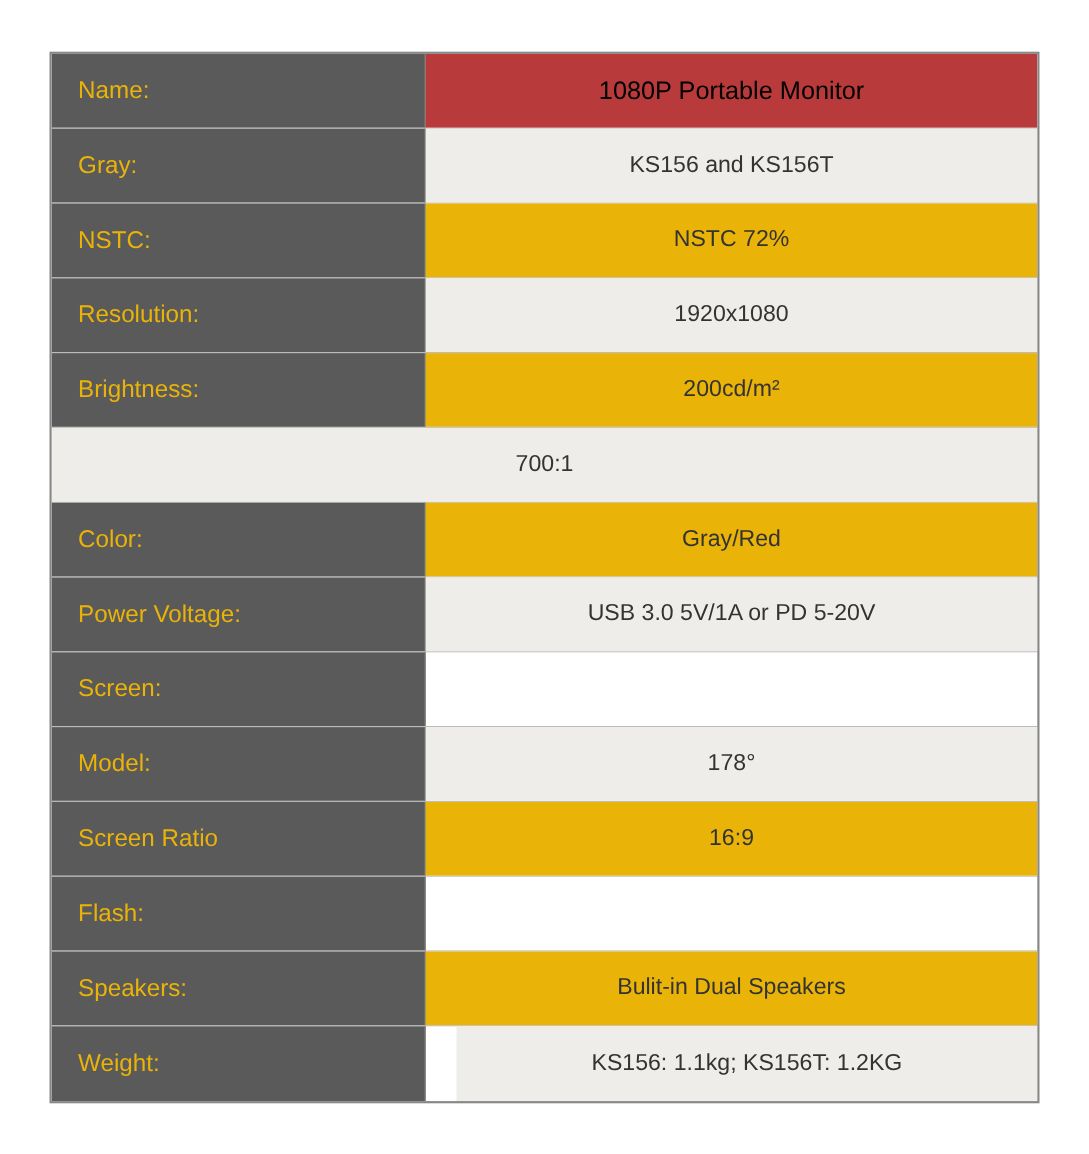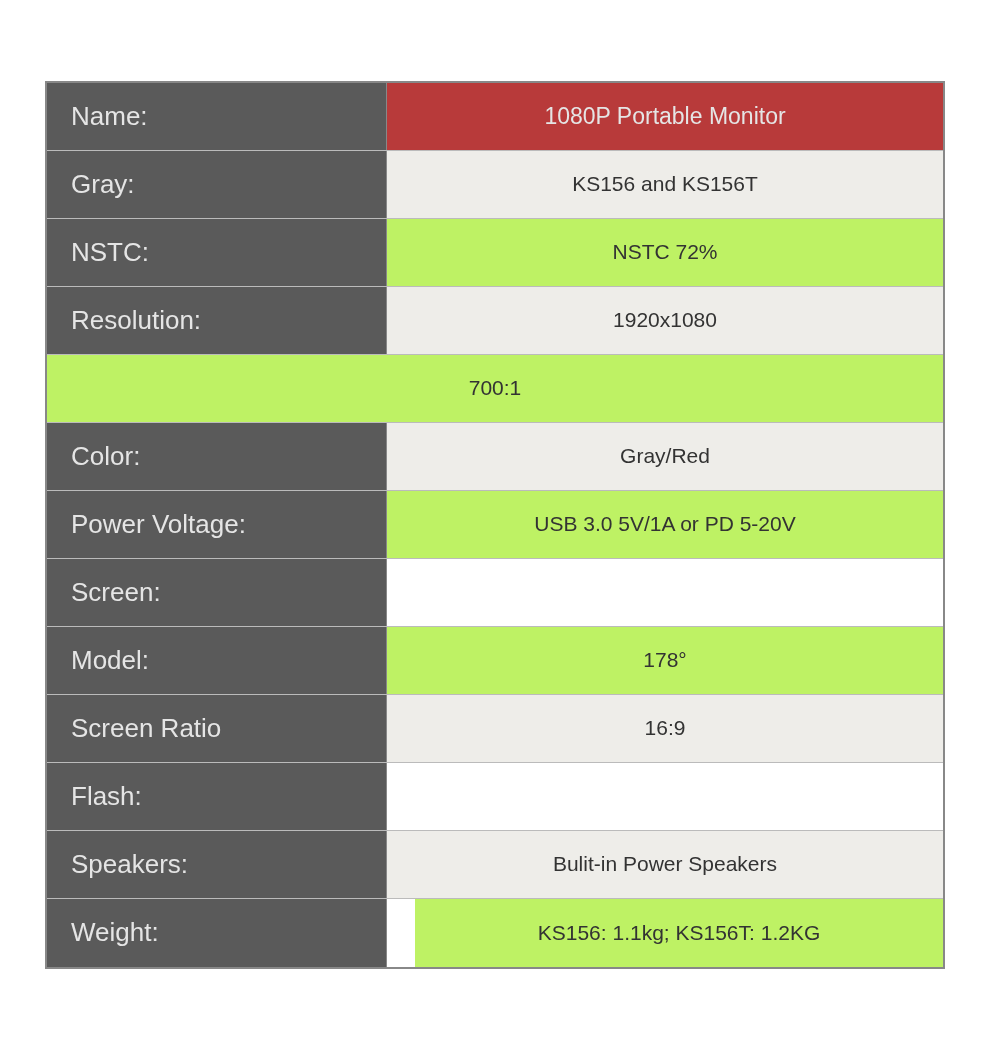--- a/index.html
+++ b/index.html
@@ -32,44 +32,44 @@
 
     .spec-row:last-child {
       border-bottom: none;
       gap: 28px;
     }
 
     .spec-label {
       width: 340px;
       min-width: 340px;
       background-color: #5a5a5a;
-      color: #e5e5e5;
+      color: #eab308;
       display: flex;
       align-items: center;
       padding: 14px 24px;
-      font-size: 26px;
+      font-size: 22px;
       font-weight: 400;
       border-right: 1px solid #888;
     }
 
     .spec-value {
       flex: 1;
-      background-color: #bef264;
+      background-color: #eab308;
       color: #333;
       display: flex;
       align-items: center;
       justify-content: center;
       padding: 14px 24px;
       font-size: 21px;
       text-align: center;
     }
 
     .spec-row.header-row .spec-value {
       background-color: #b83a3a;
-      color: #e5e5e5;
+      color: #000000;
       font-size: 23px;
       font-weight: 500;
     }
 
     .spec-row:nth-child(even) .spec-value {
       background-color: #eeede9;
     }
 
     .spec-row.header-row .spec-label {
       background-color: #5a5a5a;
@@ -89,20 +89,24 @@
     </div>
     <div class="spec-row">
       <div class="spec-label">NSTC:</div>
       <div class="spec-value">NSTC 72%</div>
     </div>
     <div class="spec-row">
       <div class="spec-label">Resolution:</div>
       <div class="spec-value">1920x1080</div>
     </div>
     <div class="spec-row">
+      <div class="spec-label">Brightness:</div>
+      <div class="spec-value">200cd/m²</div>
+    </div>
+    <div class="spec-row">
       <div class="spec-value">700:1</div>
     </div>
     <div class="spec-row">
       <div class="spec-label">Color:</div>
       <div class="spec-value">Gray/Red</div>
     </div>
     <div class="spec-row">
       <div class="spec-label">Power Voltage:</div>
       <div class="spec-value">USB 3.0 5V/1A or PD 5-20V</div>
     </div>
@@ -115,19 +119,19 @@
     </div>
     <div class="spec-row">
       <div class="spec-label">Screen Ratio</div>
       <div class="spec-value">16:9</div>
     </div>
     <div class="spec-row">
       <div class="spec-label">Flash:</div>
     </div>
     <div class="spec-row">
       <div class="spec-label">Speakers:</div>
-      <div class="spec-value">Bulit-in Power Speakers</div>
+      <div class="spec-value">Bulit-in Dual Speakers</div>
     </div>
     <div class="spec-row">
       <div class="spec-label">Weight:</div>
       <div class="spec-value">KS156: 1.1kg; KS156T: 1.2KG</div>
     </div>
   </div>
 
 </body></html>

